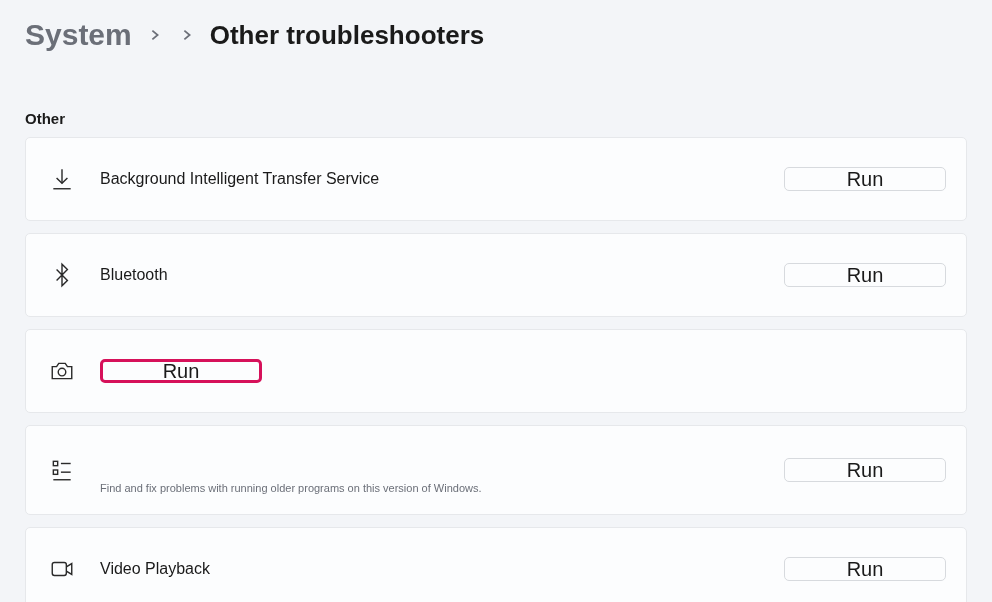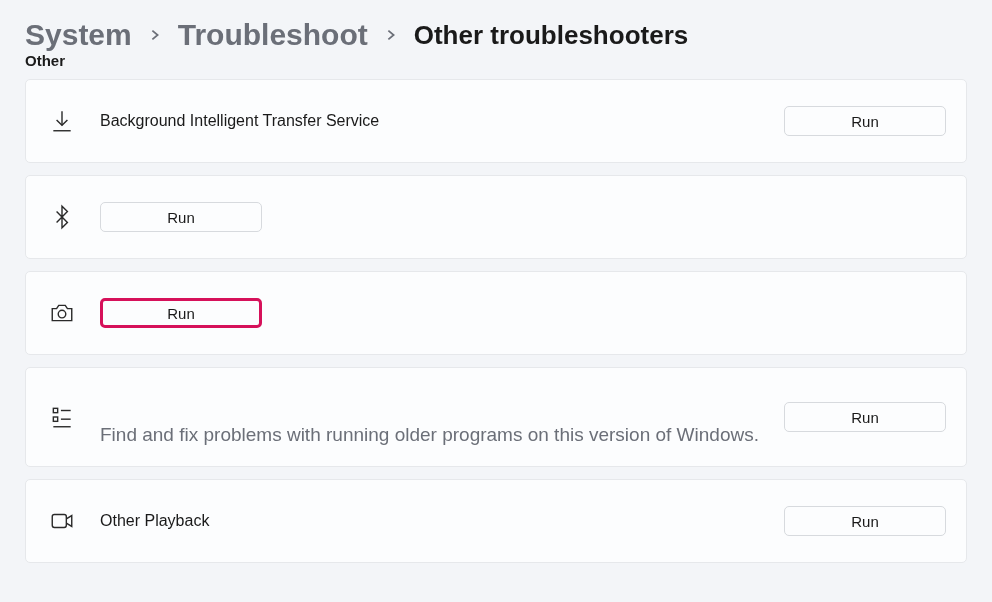--- a/index.html
+++ b/index.html
@@ -9,20 +9,21 @@
       background: #f3f5f8;
       font-family: "Segoe UI", -apple-system, sans-serif;
       padding: 18px 25px;
       color: #1a1a1a;
       overflow: hidden;
     }
     .breadcrumb {
       display: flex;
       align-items: center;
       gap: 14px;
+      margin-bottom: 58px;
     }
     .breadcrumb-link {
       font-size: 30px;
       font-weight: 600;
       color: #6b6f78;
       cursor: pointer;
     }
     .breadcrumb-current {
       font-size: 26px;
       font-weight: 600;
@@ -57,48 +58,47 @@
       height: 28px;
       display: flex;
       align-items: center;
       justify-content: center;
       margin-right: 24px;
       flex-shrink: 0;
     }
     .card-icon svg { width: 26px; height: 26px; stroke: #2a2a2a; stroke-width: 1.3; fill: none; }
     .card-text { flex: 1; display: flex; flex-direction: column; gap: 1px; }
     .card-title { font-size: 16px; color: #1a1a1a; }
-    .card-desc { font-size: 19px; color: #6b6f78; margin-top: 36px; }
+    .card-desc { font-size: 11px; color: #6b6f78; margin-top: 36px; }
     .run-btn {
       width: 162px;
-      height: 30px;
+      height: 24px;
       background: #fcfdfe;
       border: 1px solid #d7dade;
       border-radius: 5px;
-      font-size: 15px;
+      font-size: 20px;
       color: #1a1a1a;
       cursor: pointer;
       display: flex;
       align-items: center;
       justify-content: center;
       font-family: inherit;
     }
     .run-btn.highlight { border: 3px solid #d6115a; }
   </style>
 </head>
 <body>
 
 <div class="breadcrumb">
   <span class="breadcrumb-link">System</span>
   <span class="chev">
     <svg viewBox="0 0 16 16">
         <path d="M5 3l6 5-6 5"></path>
       </svg>
   </span>
-  <span class="breadcrumb-link">Troubleshoot</span>
   <span class="chev">
     <svg viewBox="0 0 16 16">
         <path d="M5 3l6 5-6 5"></path>
       </svg>
   </span>
   <span class="breadcrumb-current">Other troubleshooters</span>
 </div>
 
 <div class="section-title">Other</div>
 
@@ -117,20 +117,23 @@
     </div>
     <button class="run-btn">Run</button>
   </div>
 
   <div class="card">
     <span class="card-icon">
       <svg viewBox="0 0 24 24">
           <path d="M7 7l10 10-5 5V2l5 5L7 17"></path>
         </svg>
     </span>
+    <div class="card-text">
+      <span class="card-title">Bluetooth</span>
+    </div>
     <button class="run-btn">Run</button>
   </div>
 
   <div class="card">
     <span class="card-icon">
       <svg viewBox="0 0 24 24">
           <path d="M3 8h4l2-3h6l2 3h4v11H3z"></path>
           <circle cx="12" cy="13" r="3.5"></circle>
         </svg>
     </span>
@@ -154,18 +157,18 @@
   </div>
 
   <div class="card">
     <span class="card-icon">
       <svg viewBox="0 0 24 24">
           <rect x="3" y="6" width="13" height="12" rx="2"></rect>
           <path d="M16 10l5-3v10l-5-3"></path>
         </svg>
     </span>
     <div class="card-text">
-      <span class="card-title">Other Playback</span>
+      <span class="card-title">Video Playback</span>
     </div>
     <button class="run-btn">Run</button>
   </div>
 
 </div>
 
 </body></html>

